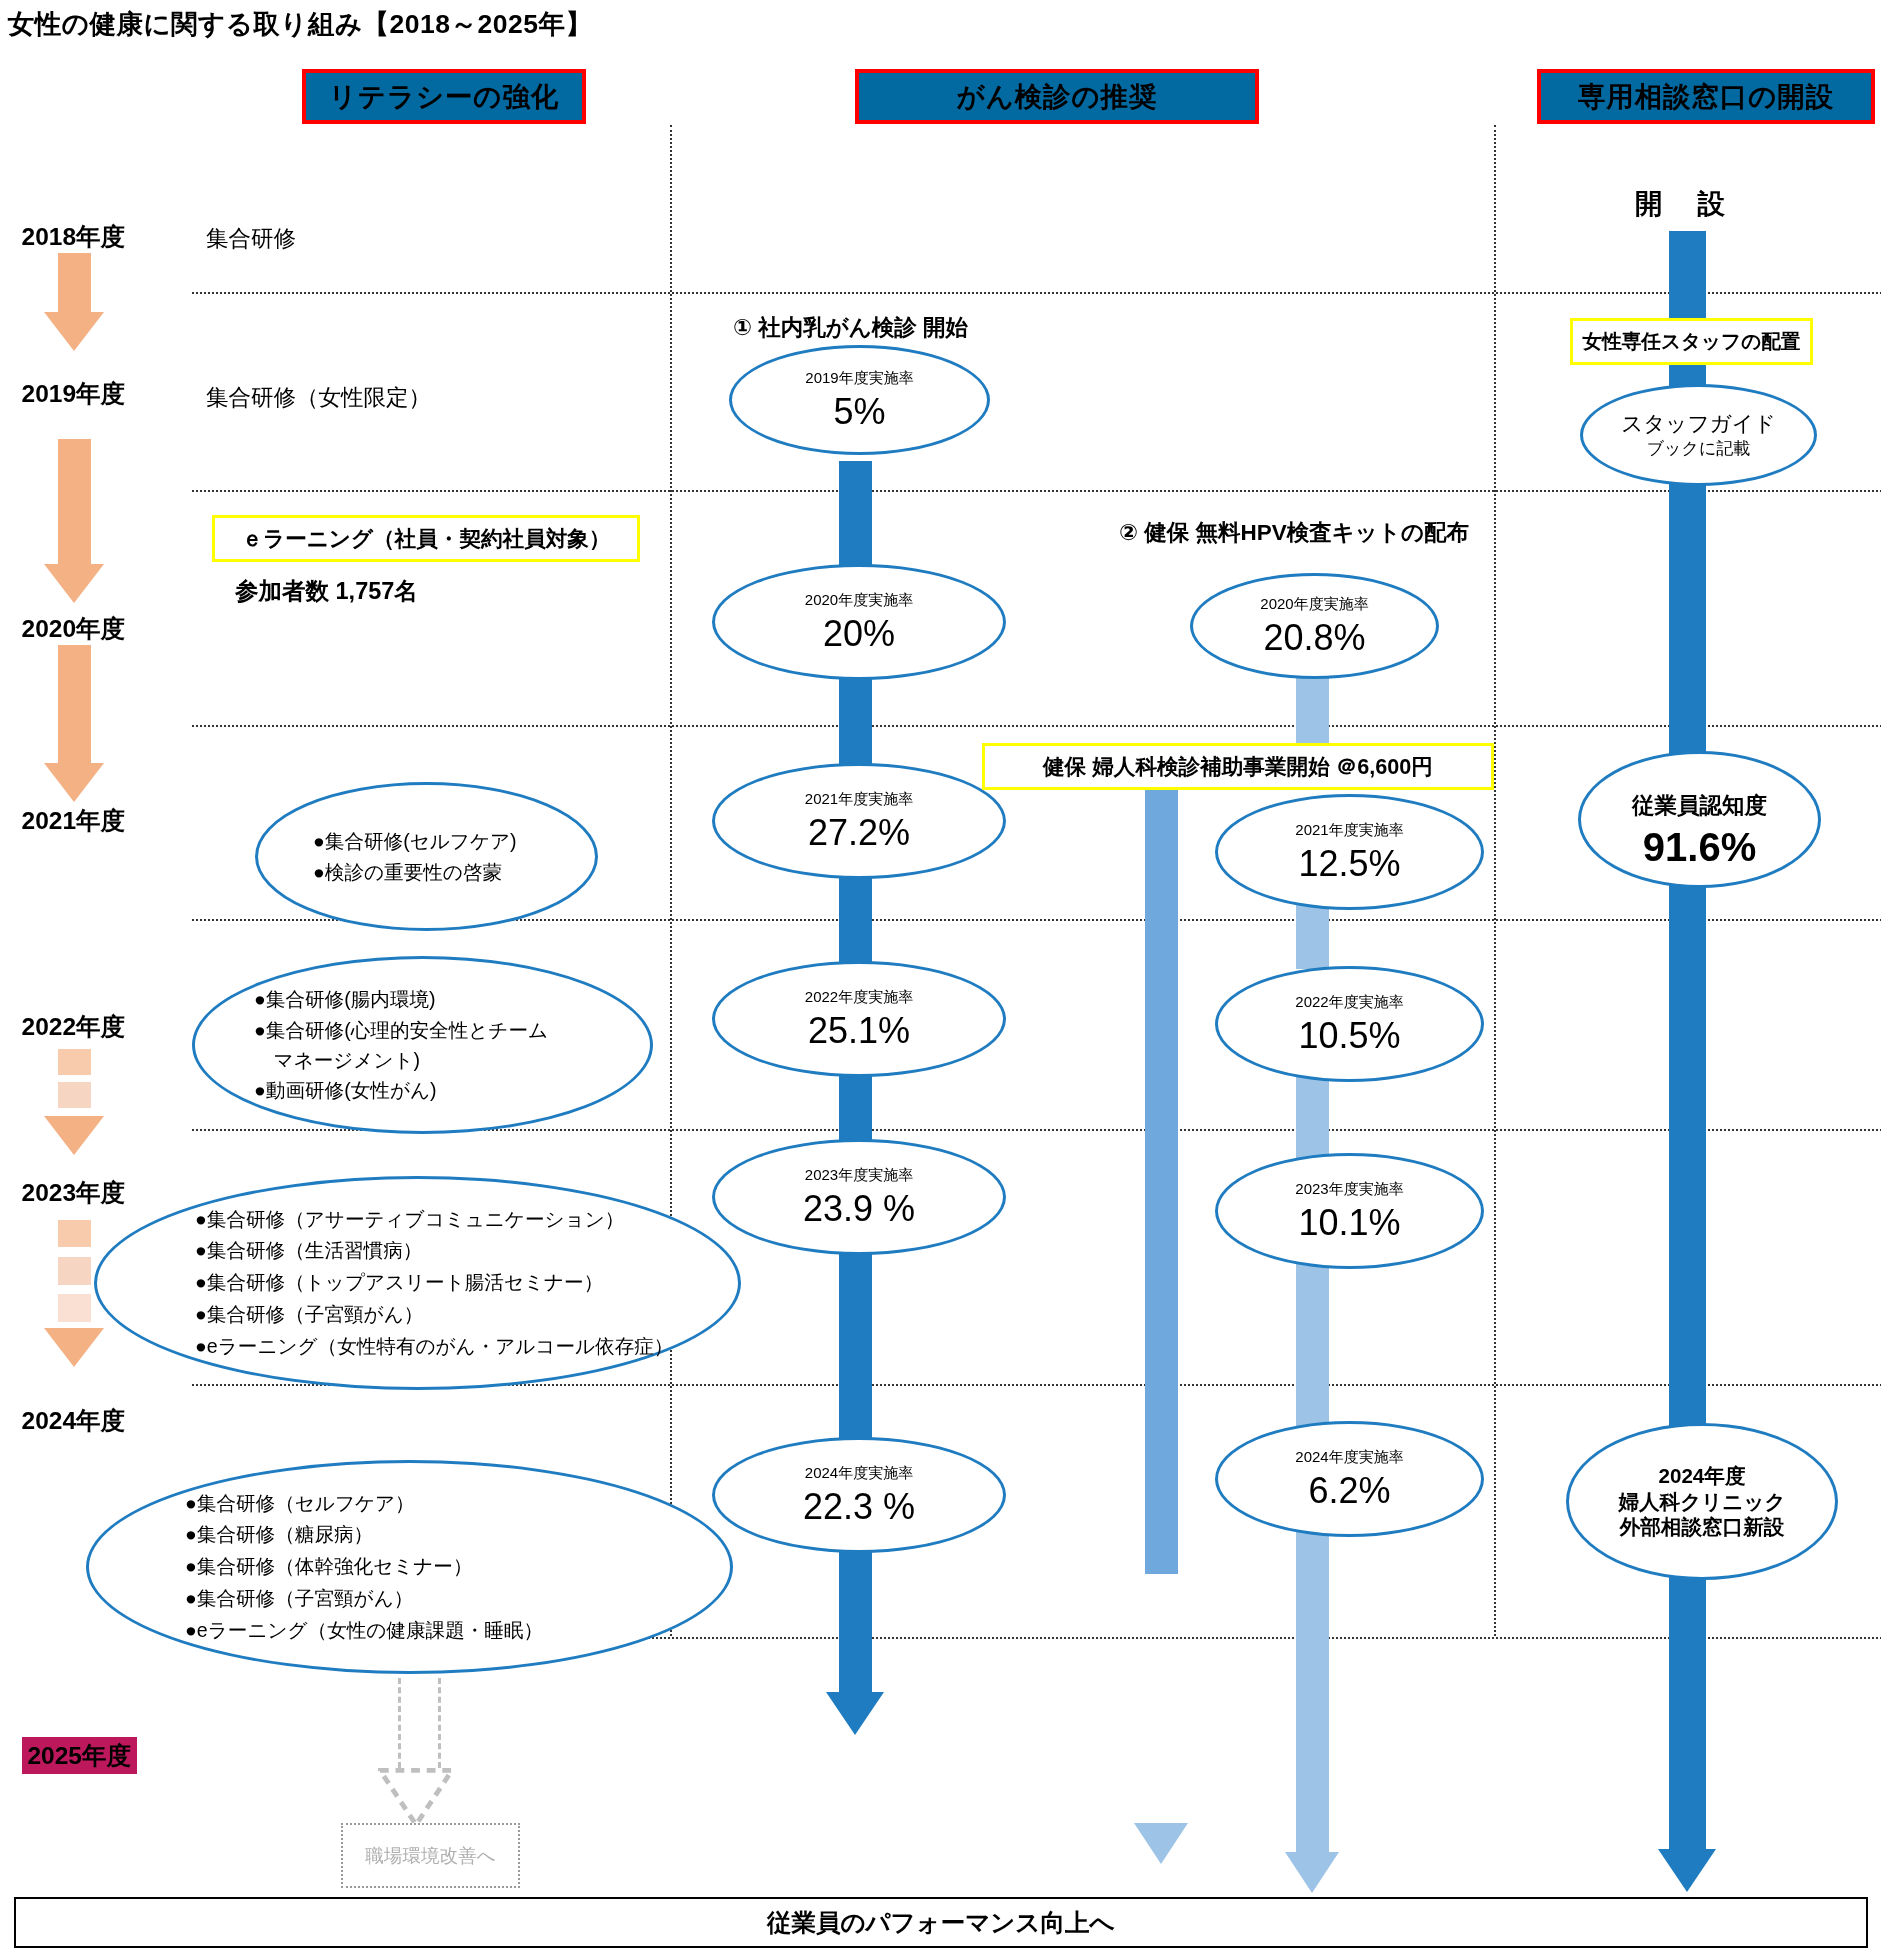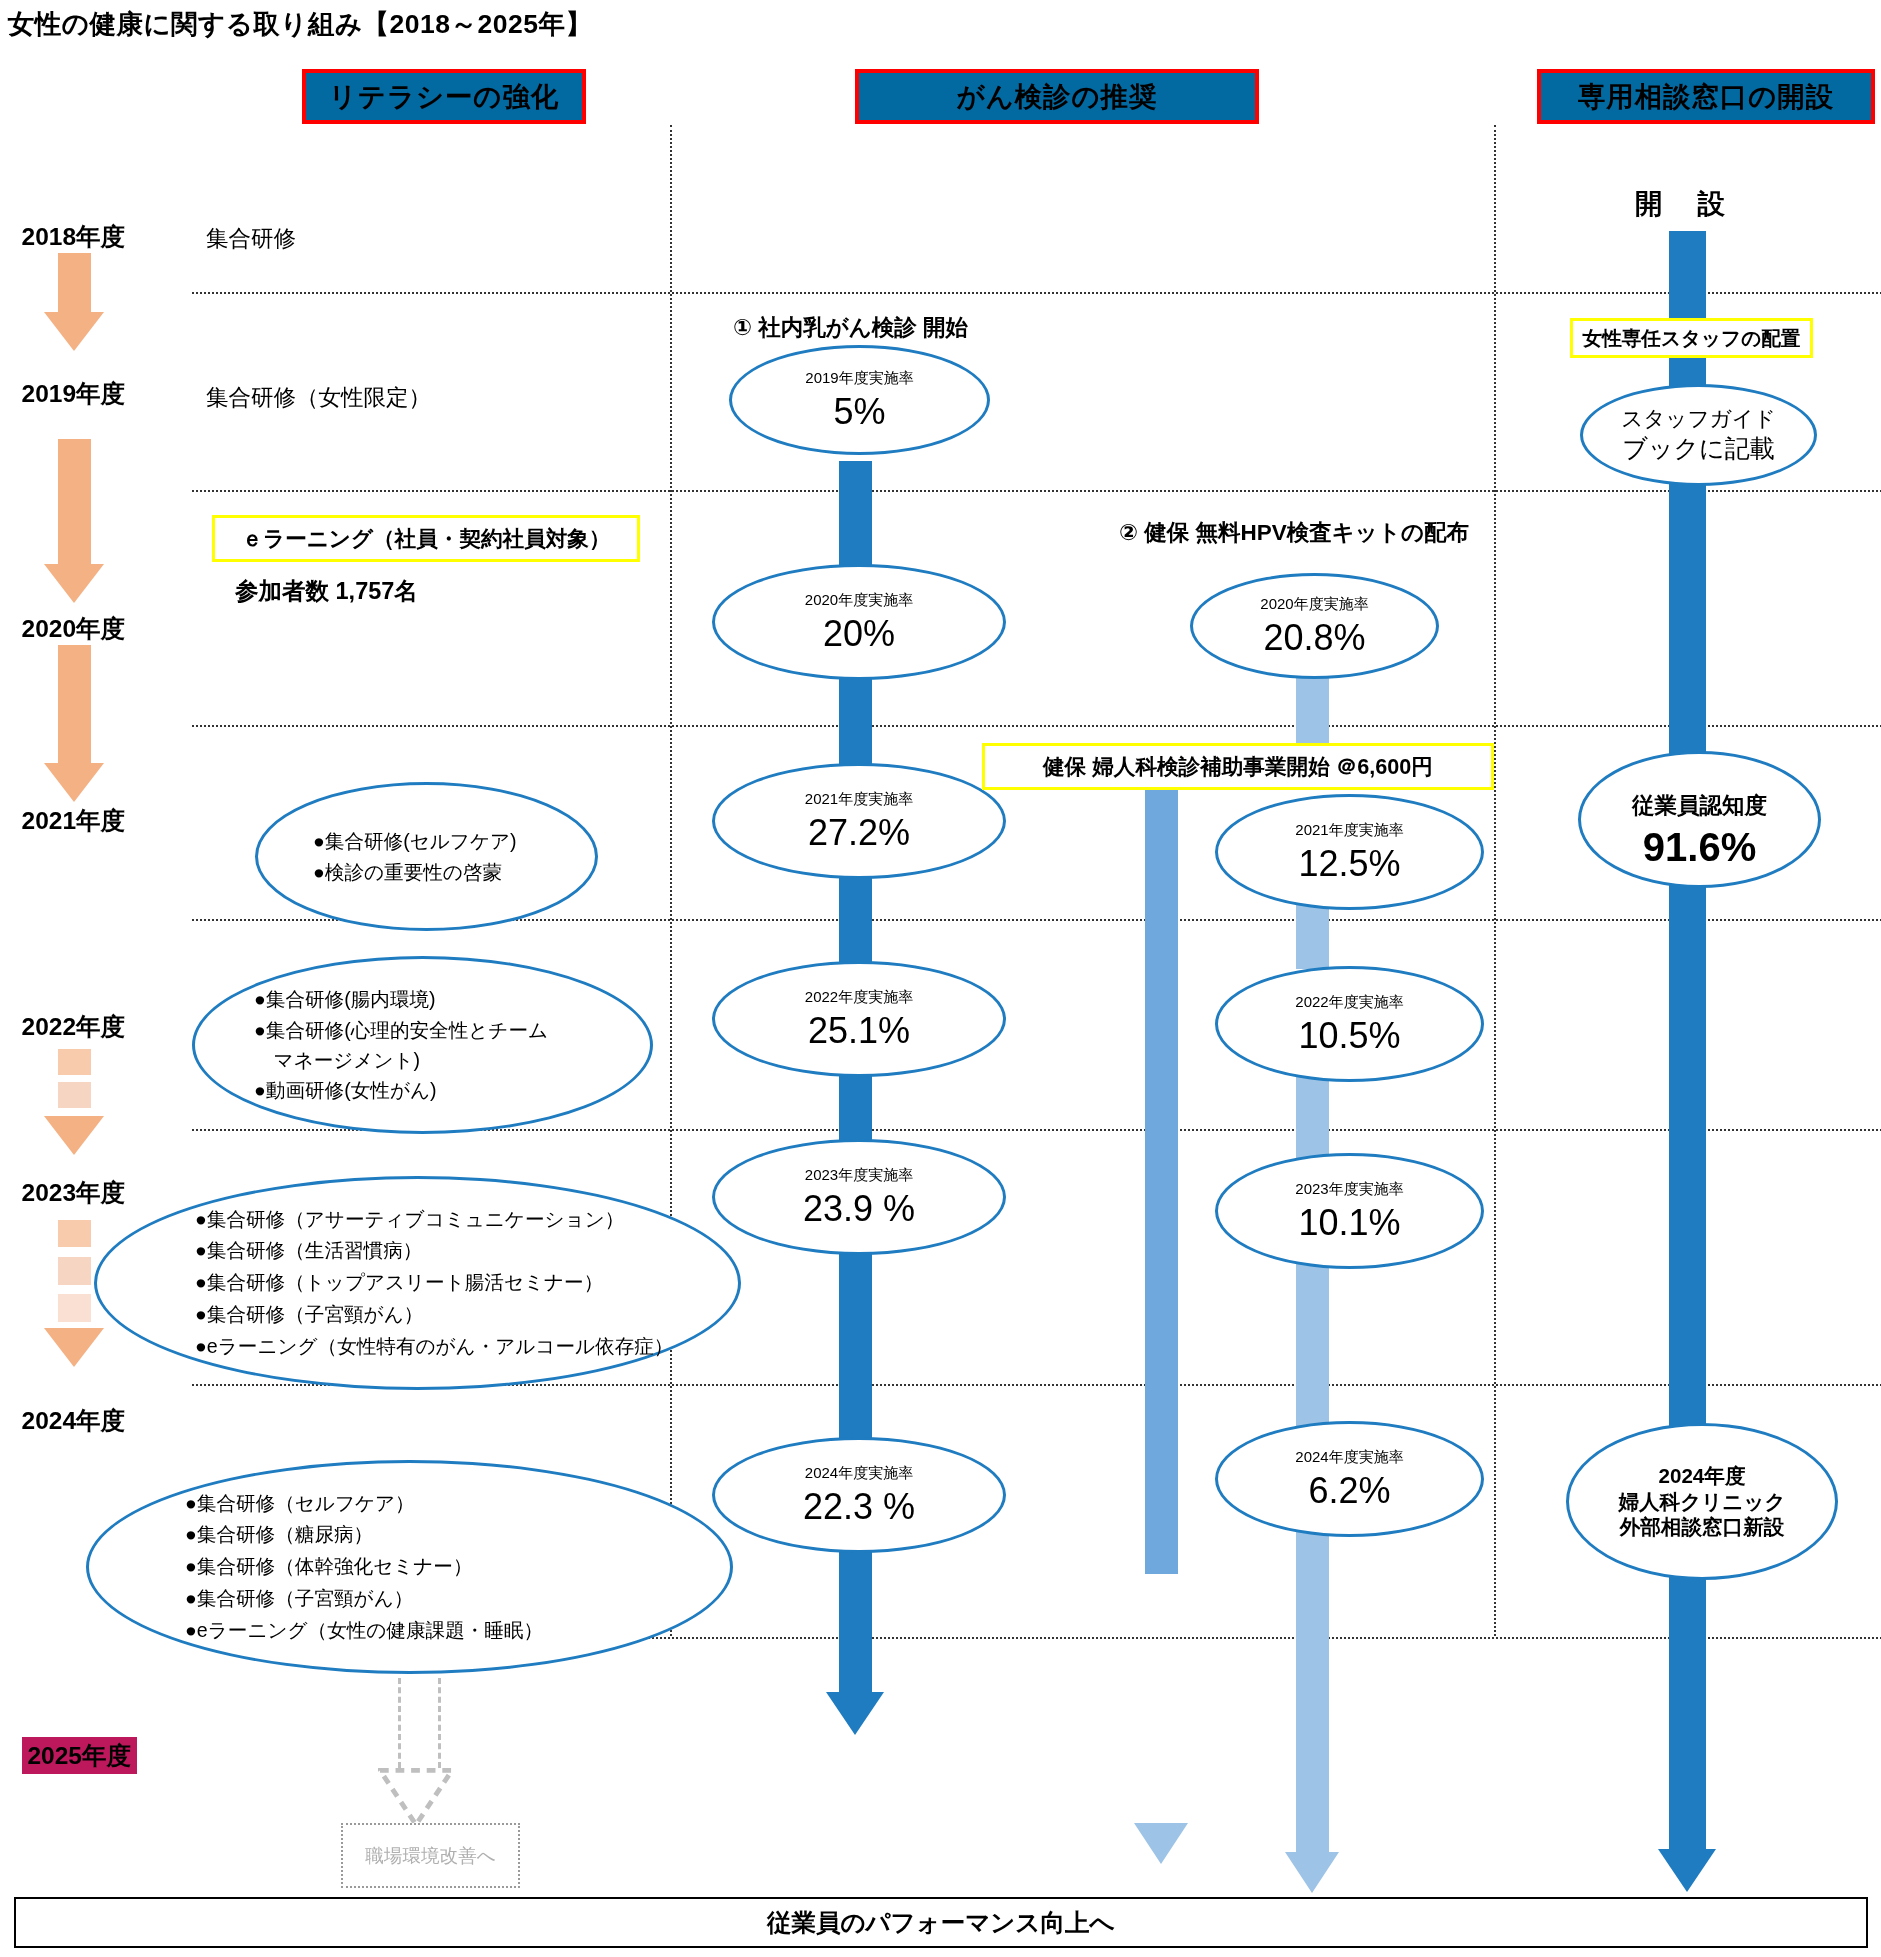--- a/index.html
+++ b/index.html
@@ -282,27 +282,27 @@
 
   <div class="abs bar-med" style="left:1145px;top:790px;width:33px;height:784px;"></div>
   <div class="abs arrowhead-lite" style="left:1134px;top:1823px;"></div>
 
 
   <div class="abs ptxt b" style="left:1635px;top:186px;font-size:27.4px;letter-spacing:3.9px;">開　設</div>
 
   <div class="abs bar-dark" style="left:1669px;top:231px;width:37px;height:1627px;"></div>
   <div class="abs arrowhead-dark" style="left:1658px;top:1849px;"></div>
 
-  <div class="abs ybox" style="left:1570px;top:318px;width:243px;height:40px;">
+  <div class="abs ybox" style="left:1570px;top:318px;width:243px;height:47px;">
     <span style="font-size:19.6px;">女性専任スタッフの配置</span>
   </div>
 
   <div class="abs ellipse" style="left:1580px;top:384px;width:237px;height:102px;">
     <div class="cap" style="font-size:21.6px;">スタッフガイド</div>
-    <div class="cap" style="font-size:25px;font-family:Liberation Serif, serif;">ブックに記載</div>
+    <div class="cap" style="font-size:17px;font-family:Liberation Serif, serif;">ブックに記載</div>
   </div>
 
   <div class="abs ellipse" style="left:1578px;top:751px;width:243px;height:137px;">
     <div class="cap" style="font-size:22.5px;font-weight:bold;margin-top:22px;">従業員認知度</div>
     <div class="val bold">91.6%</div>
   </div>
 
   <div class="abs ellipse" style="left:1566px;top:1423px;width:272px;height:157px;">
     <div class="cap" style="font-size:20.6px;font-weight:bold;">2024年度</div>
     <div class="cap" style="font-size:20.6px;font-weight:bold;">婦人科クリニック</div>

